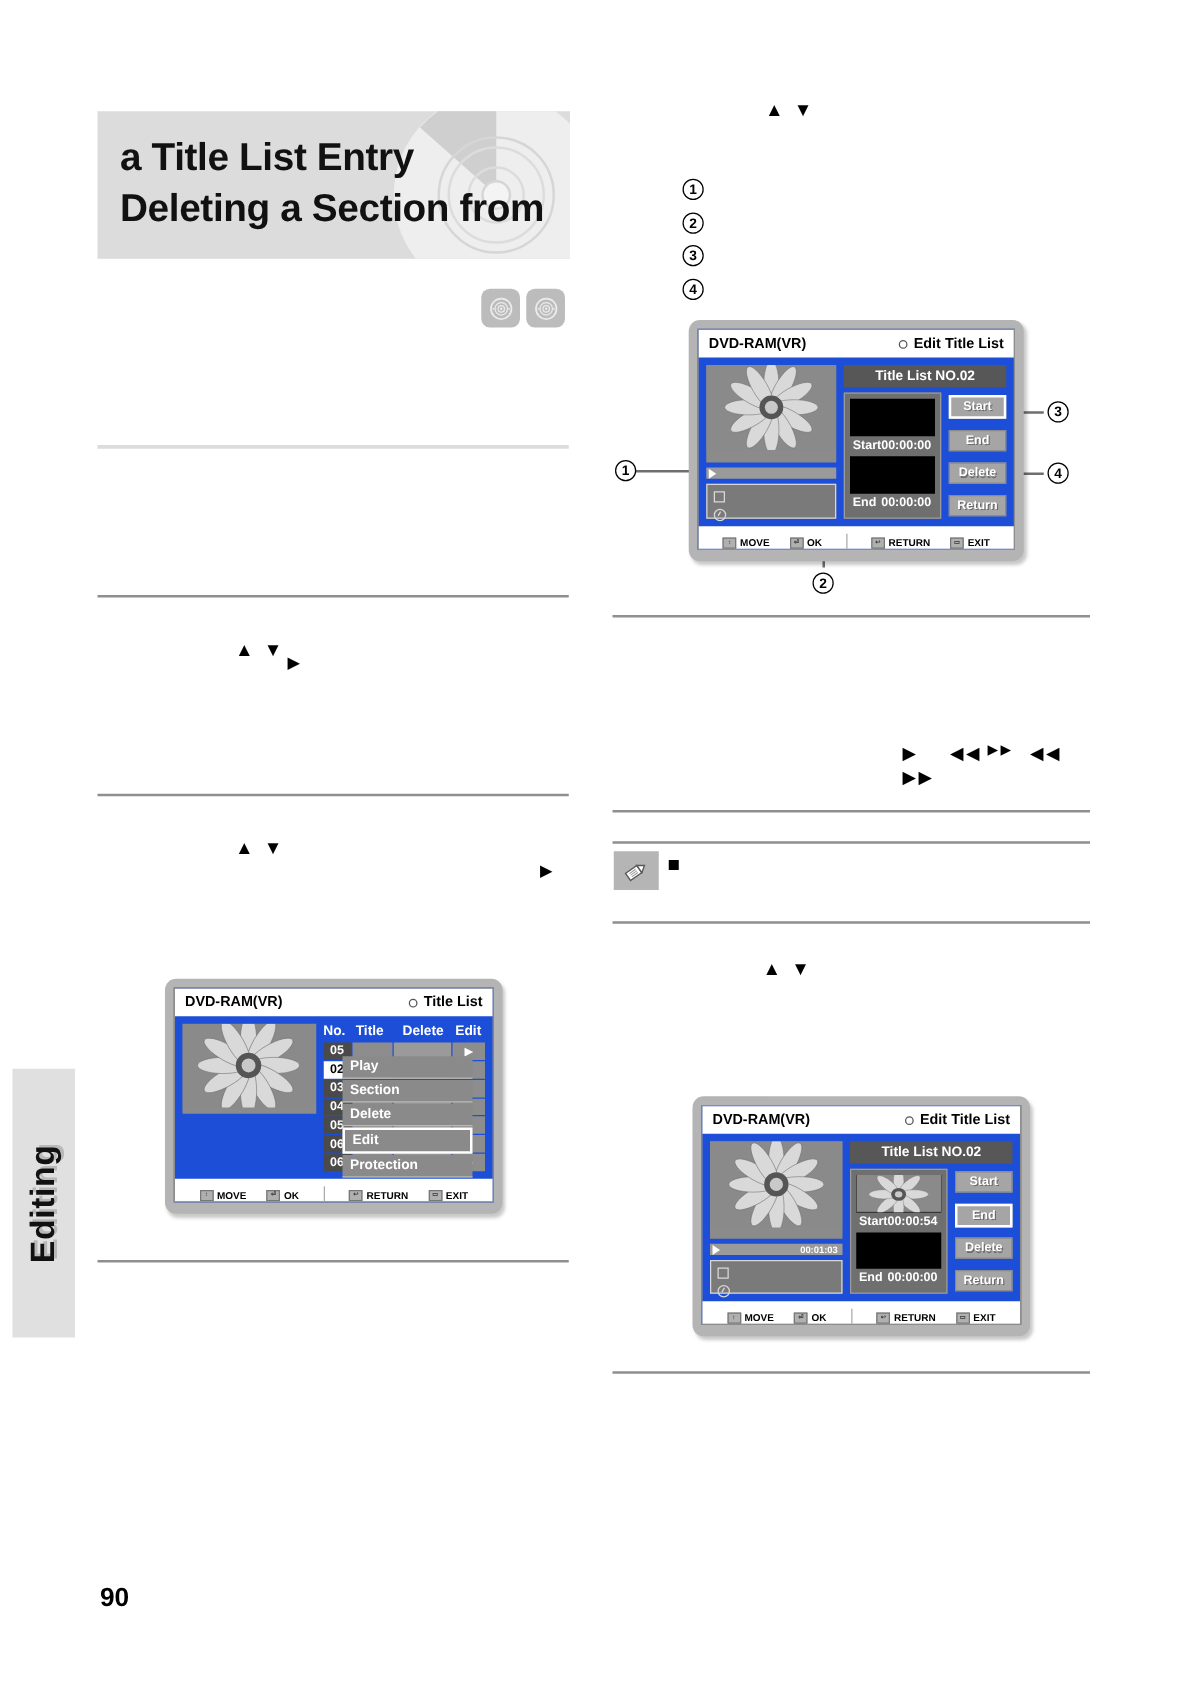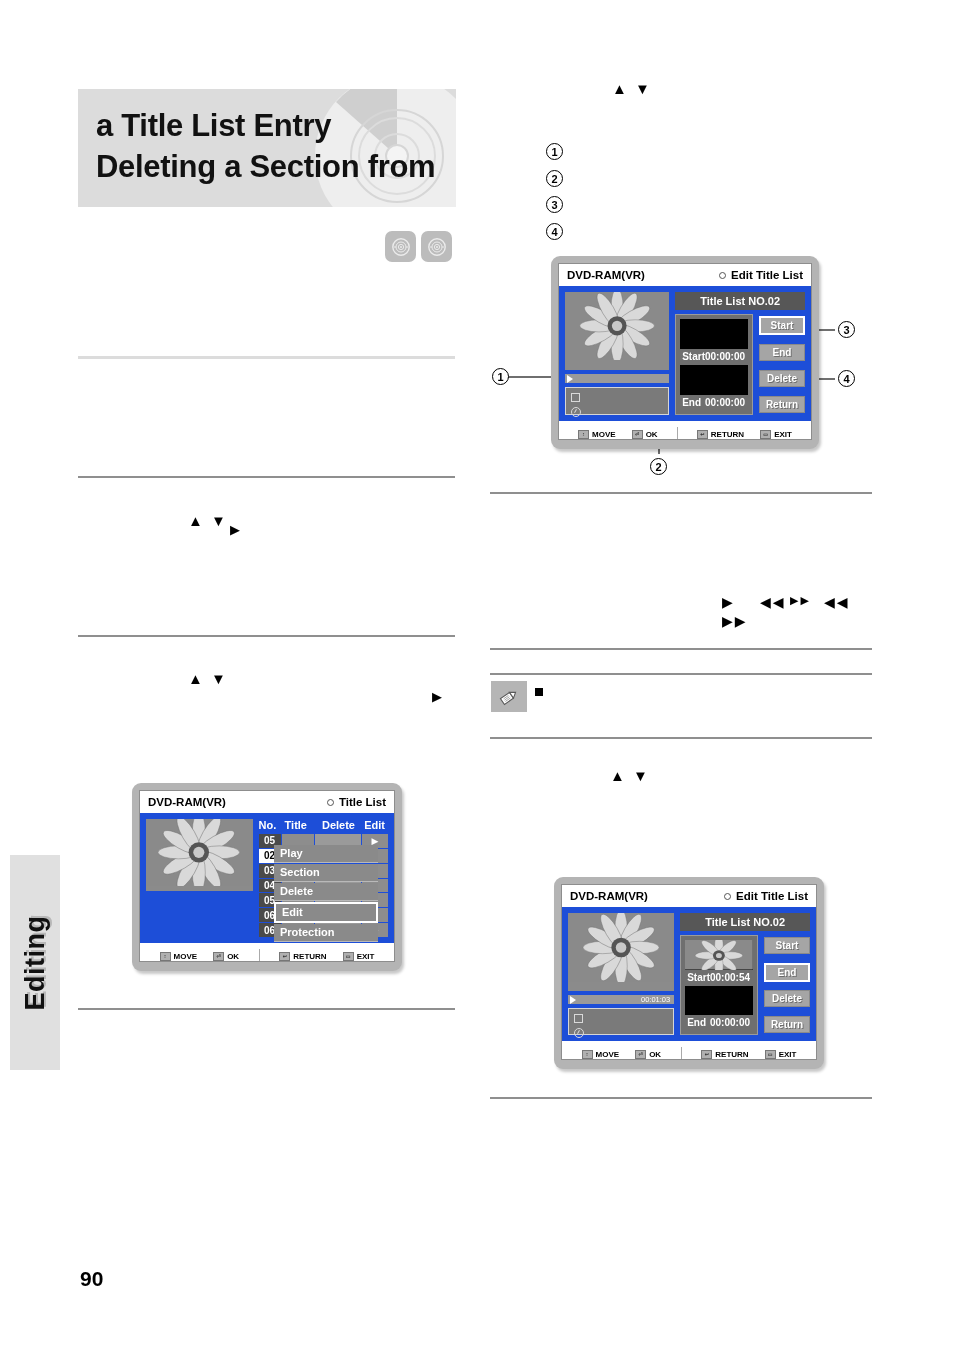--- a/index.html
+++ b/index.html
@@ -124,21 +124,21 @@
   .prev-img .flower{position:absolute; inset:0;}
   .prog-bar{
     height:9px; background:#9a9a9a; display:flex; align-items:center;
     padding-left:2px; box-sizing:border-box; position:relative;
   }
   .prog-play{
     width:0;height:0;border-left:6px solid #fff;border-top:4px solid transparent;
     border-bottom:4px solid transparent;
   }
   .prog-time{
-    position:absolute; right:4px; top:0; font-size:7.5px; font-weight:normal; color:#fff;
+    position:absolute; right:4px; top:0; font-size:7.5px; font-weight:bold; color:#fff;
     line-height:9px;
   }
   .info-box{
     border:1px solid #d6d6d6; background:#7a7a7a; position:relative;
     box-sizing:border-box; flex:1 1 auto;
   }
   .info-rect{
     position:absolute; left:5px; top:5px; width:9px; height:9px;
     border:1.3px solid #d9d9d9; box-sizing:border-box;
   }

